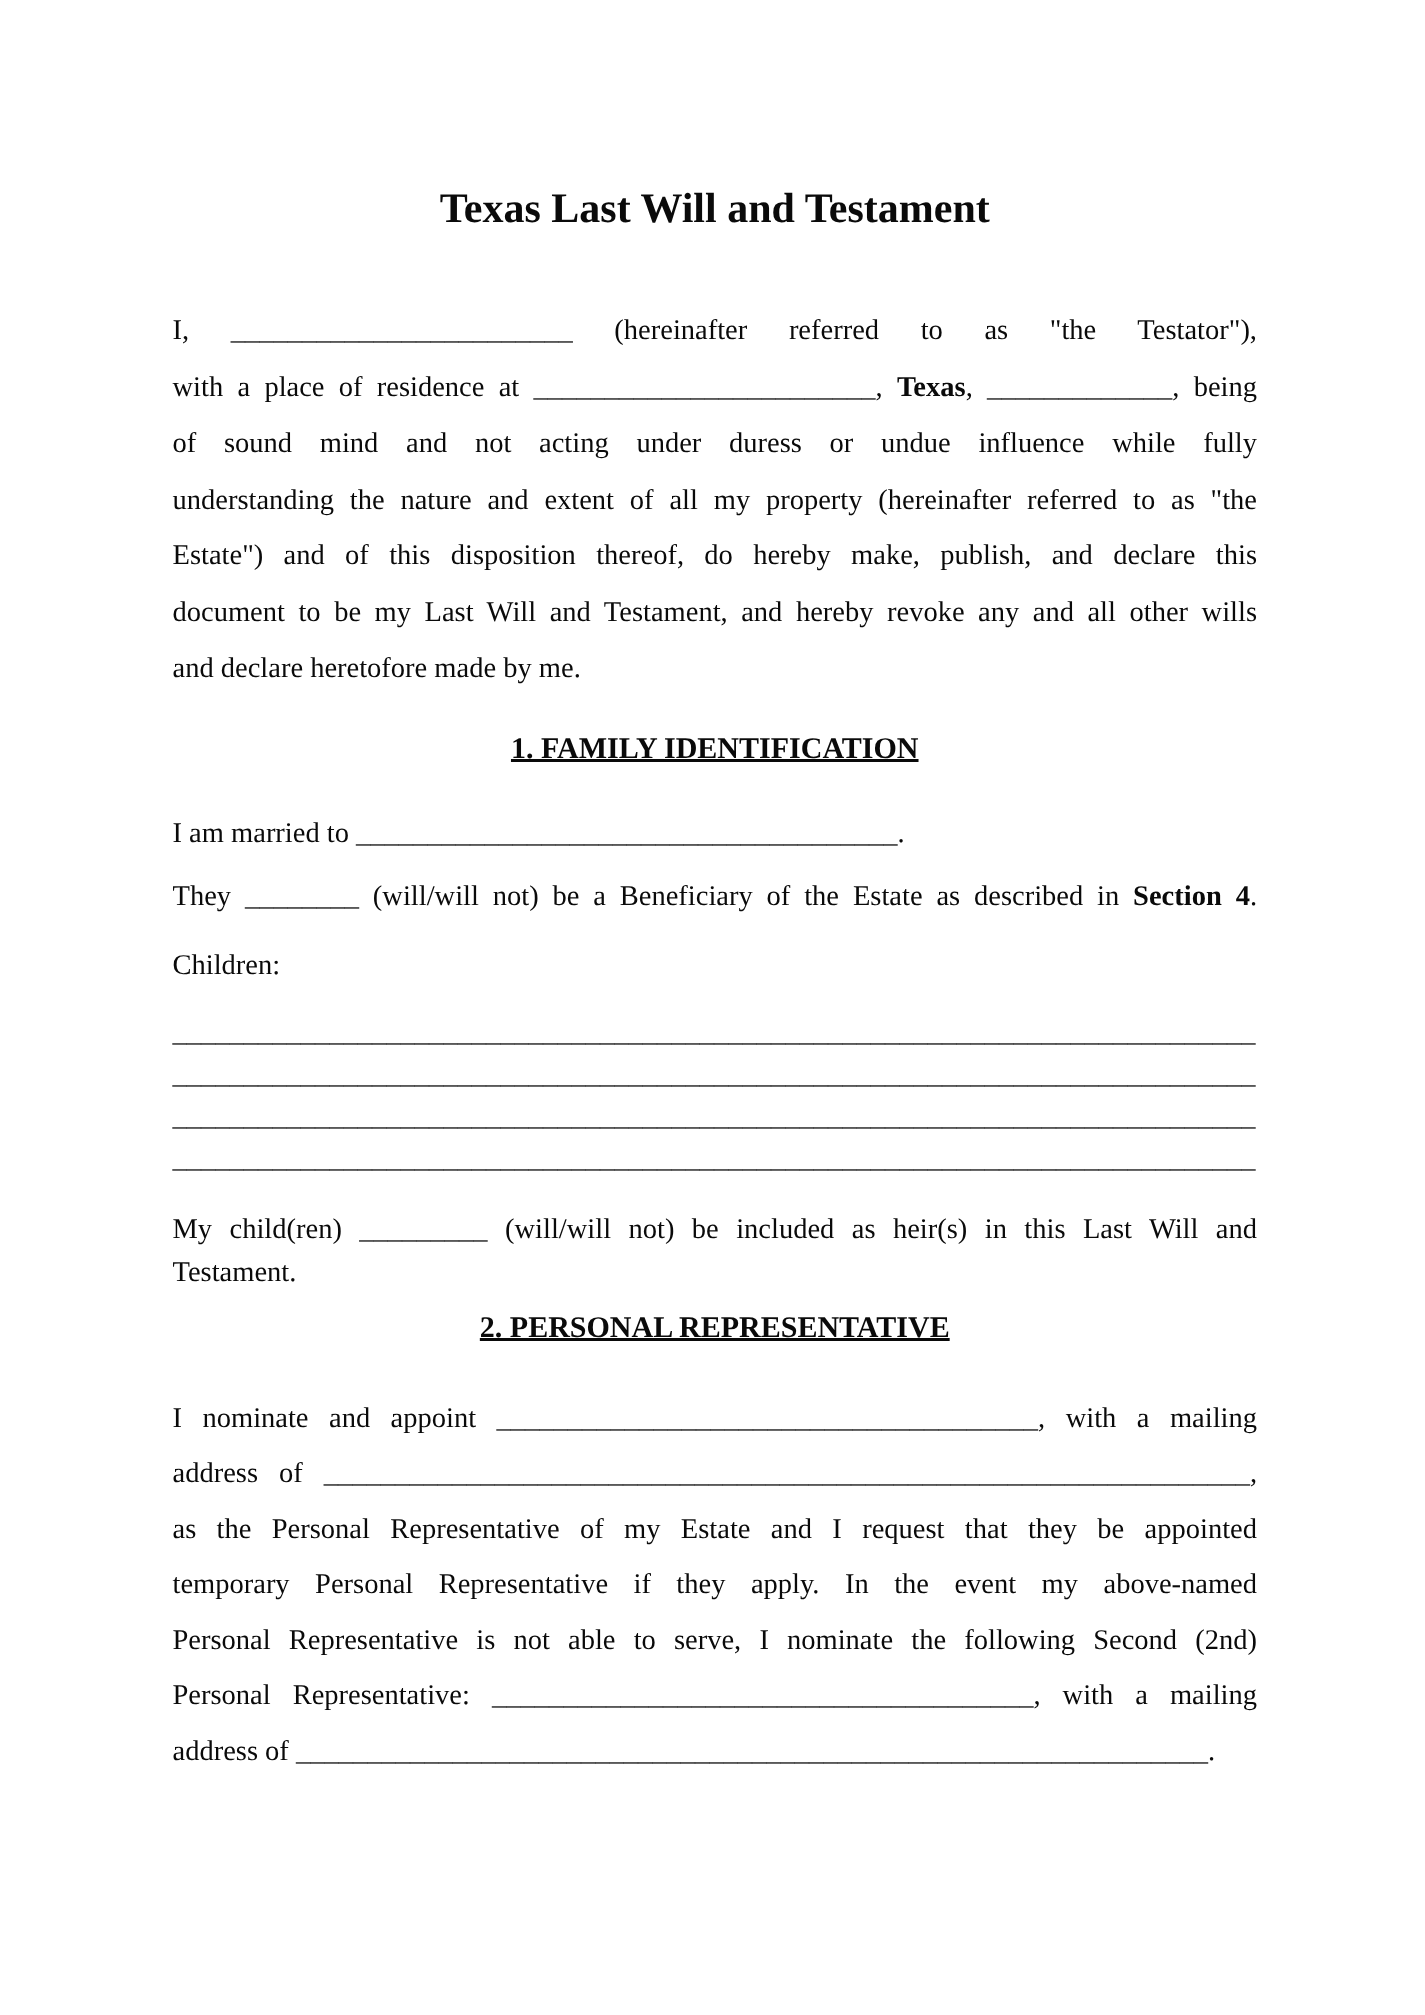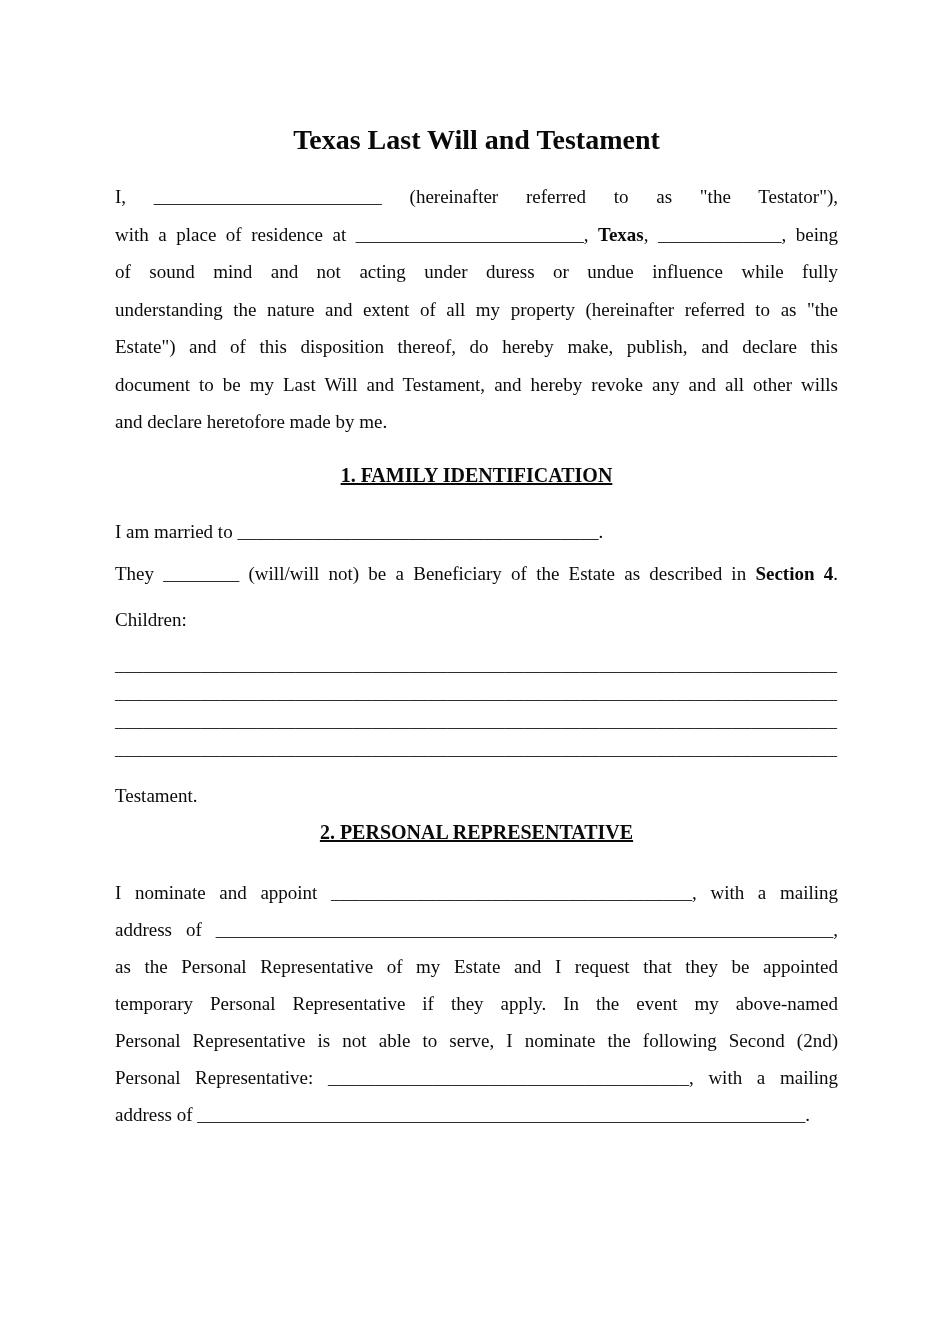--- a/index.html
+++ b/index.html
@@ -33,21 +33,21 @@
     text-decoration: underline;
   }
   .h1 { margin-top: 21px; }
   .h2 { margin-top: 9px; }
   .line {
     font-size: 19px;
     line-height: 37.5px;
     text-align: justify;
   }
   .j { text-align-last: justify; text-justify: inter-word; }
-  .p1 { margin-top: 16px; }
+  .p1 { margin-top: 40px; }
   .p2 { margin-top: 29px; }
   .p2 .line { line-height: 37px; }
   .m-married { margin-top: 25px; }
   .m-they { margin-top: 5px; }
   .m-children { margin-top: 8px; }
   .fills { margin-top: 13px; }
   .fill-line {
     font-size: 19px;
     line-height: 28px;
     white-space: nowrap;
@@ -84,20 +84,21 @@
   <div class="line m-children">Children:</div>
 
   <div class="fills">
     <div class="fill-line">____________________________________________________________________________</div>
     <div class="fill-line">____________________________________________________________________________</div>
     <div class="fill-line">____________________________________________________________________________</div>
     <div class="fill-line">____________________________________________________________________________</div>
   </div>
 
   <div class="m-mychild">
+    <div class="line j"><span>My child(ren) </span><span class="blank">_________</span><span> (will/will not) be included as heir(s) in this Last Will and</span></div>
     <div class="line">Testament.</div>
   </div>
 
   <h2 class="heading h2">2. PERSONAL REPRESENTATIVE</h2>
 
   <div class="p2">
     <div class="line j"><span>I nominate and appoint </span><span class="blank">______________________________________</span><span>, with a mailing</span></div>
     <div class="line j"><span>address of </span><span class="blank">_________________________________________________________________</span><span>,</span></div>
     <div class="line j">as the Personal Representative of my Estate and I request that they be appointed</div>
     <div class="line j">temporary Personal Representative if they apply. In the event my above-named</div>

